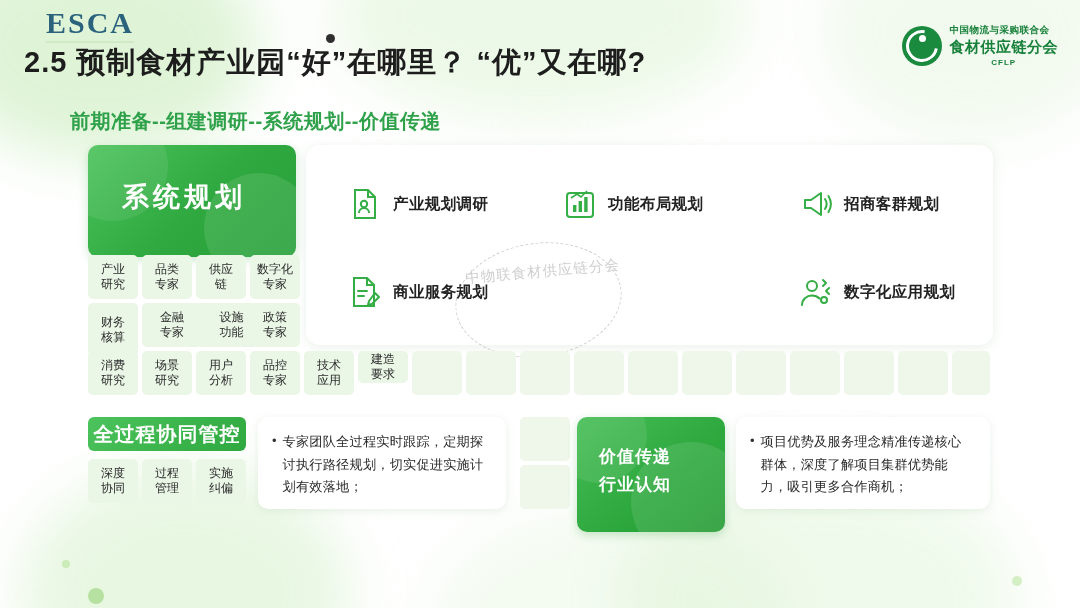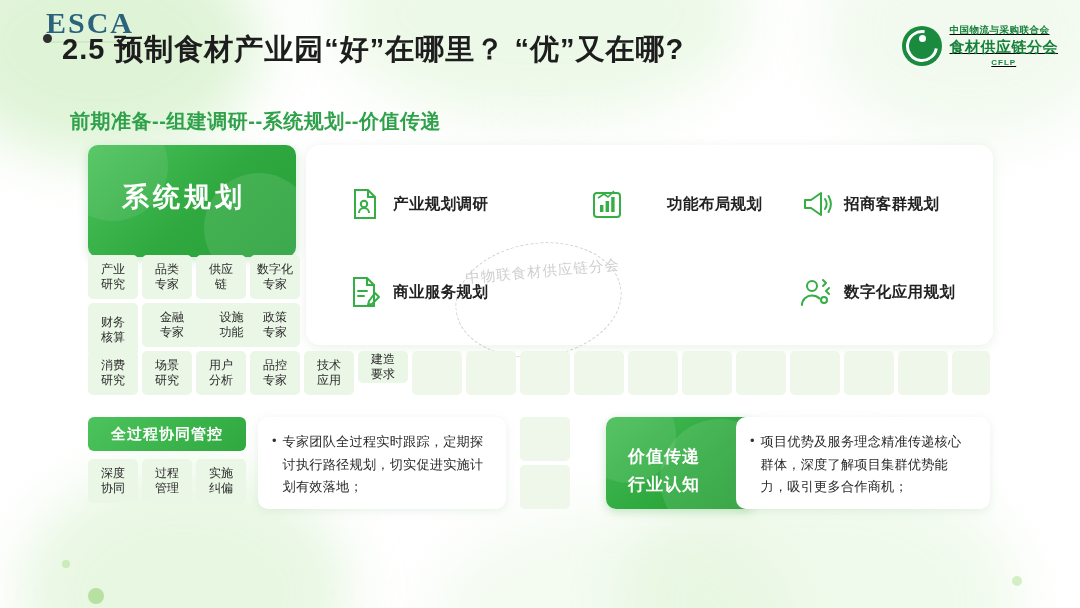--- a/index.html
+++ b/index.html
@@ -21,26 +21,26 @@
   .dot-a{left:88px;top:588px;width:16px;height:16px;background:#8ed06a;opacity:.55;}
   .dot-b{left:62px;top:560px;width:8px;height:8px;background:#b6e39a;opacity:.6;}
   .dot-c{left:1012px;top:576px;width:10px;height:10px;background:#b6e39a;opacity:.55;}
 
   
   .wm-tl{position:absolute;left:46px;top:6px;font-size:30px;font-weight:700;color:#0c4a6e;
     letter-spacing:2px;font-family:"Liberation Serif",serif;opacity:.85;}
   .wm-tl .u{border-bottom:2px solid #cfe9c4;padding-bottom:2px;}
 
   
-  .title-row{position:absolute;left:43px;top:30px;display:flex;align-items:flex-start;}
+  .title-row{position:absolute;left:24px;top:30px;display:flex;align-items:center;flex-direction:column;}
   .title-bullet{width:9px;height:9px;border-radius:50%;background:#2f2f2f;margin-right:10px;margin-top:4px;}
   .title-txt{font-size:29px;font-weight:700;color:#1d1d1d;letter-spacing:1px;white-space:nowrap;}
 
   
-  .logo{position:absolute;right:22px;top:24px;display:flex;align-items:center;text-decoration:underline;}
+  .logo{position:absolute;right:22px;top:24px;display:flex;align-items:center;}
   .logo-mark{width:40px;height:40px;border-radius:50%;background:#1a8a3f;position:relative;margin-right:8px;
     display:flex;align-items:center;justify-content:center;}
   .logo-mark .swirl{width:26px;height:26px;border-radius:50%;border:3px solid #fff;border-right-color:transparent;transform:rotate(-35deg);}
   .logo-mark .dotc{position:absolute;width:7px;height:7px;border-radius:50%;background:#fff;left:17px;top:9px;}
   .logo-txt{line-height:1.35;}
   .logo-l1{font-size:9.5px;color:#17803a;font-weight:700;letter-spacing:.5px;}
   .logo-l2{font-size:15px;color:#17803a;font-weight:700;letter-spacing:.5px;}
   .logo-l3{font-size:8px;color:#17803a;font-weight:700;letter-spacing:1px;text-align:center;margin-top:1px;}
 
   
@@ -73,21 +73,21 @@
   .wm-text{position:absolute;left:455px;top:262px;width:175px;text-align:center;font-size:14.5px;color:#cfcfcf;
     letter-spacing:1px;transform:rotate(-5deg);pointer-events:none;white-space:nowrap;}
 
   
   .tag{position:absolute;border-radius:5px;background:#eaf6e6;display:flex;align-items:center;justify-content:center;
     text-align:center;font-size:12px;color:#2b2b2b;line-height:1.25;}
   .tag.empty{background:#eef7ea;}
   .tag b{font-weight:400;}
 
   .greenbar{position:absolute;border-radius:6px;background:linear-gradient(135deg,#4cc35c,#2fa83f);
-    color:#fff;font-size:15px;font-weight:700;display:flex;align-items:center;justify-content:center;letter-spacing:1px;}
+    color:#fff;font-size:20px;font-weight:700;display:flex;align-items:center;justify-content:center;letter-spacing:1px;}
 
   
   .note{position:absolute;background:#fff;border-radius:10px;box-shadow:0 2px 10px rgba(120,170,120,.16);
     padding:14px 16px 12px 14px;box-sizing:border-box;}
   .note .row{display:flex;}
   .note .bt{color:#333;font-size:13px;margin-right:6px;line-height:1.55;}
   .note p{margin:0;font-size:13.2px;color:#2b2b2b;line-height:1.72;letter-spacing:.2px;}
 
   .value-card{position:absolute;border-radius:10px;overflow:hidden;
     background:linear-gradient(140deg,#46bd56 0%,#2da83d 60%,#249c34 100%);
@@ -145,21 +145,21 @@
         <svg viewBox="0 0 34 34" width="34" height="34">
             <path d="M7 3h13l7 7v21H7z" fill="none" stroke="#35ae45" stroke-width="2"></path>
             <path d="M20 3v7h7" fill="none" stroke="#35ae45" stroke-width="2"></path>
             <circle cx="16" cy="17" r="3.2" fill="none" stroke="#35ae45" stroke-width="2"></circle>
             <path d="M11 26c0-3 2.3-5 5-5s5 2 5 5" fill="none" stroke="#35ae45" stroke-width="2"></path>
           </svg>
       </span>
       <span class="lbl">产业规划调研</span>
     </div>
 
-    <div class="feat" style="left:284px;top:42px;gap:32px;">
+    <div class="feat" style="left:257px;top:42px;">
       <span class="ico">
         <svg viewBox="0 0 34 34" width="34" height="34">
             <rect x="4" y="6" width="26" height="24" rx="3" fill="none" stroke="#35ae45" stroke-width="2"></rect>
             <rect x="10" y="18" width="3.4" height="7" fill="#35ae45"></rect>
             <rect x="15.6" y="14" width="3.4" height="11" fill="#35ae45"></rect>
             <rect x="21.2" y="10" width="3.4" height="15" fill="#35ae45"></rect>
             <path d="M8 11l6-4 4 3 6-6" fill="none" stroke="#35ae45" stroke-width="1.6"></path>
           </svg>
       </span>
       <span class="lbl">功能布局规划</span>
@@ -280,21 +280,21 @@
 <div class="tag empty" style="left:520px;top:417px;width:50px;height:44px;"></div>
 <div class="tag empty" style="left:520px;top:465px;width:50px;height:44px;"></div>
 
 <div class="note" style="left:258px;top:417px;width:248px;height:92px;">
   <div class="row">
     <div class="bt">•</div>
     <p>专家团队全过程实时跟踪，定期探讨执行路径规划，切实促进实施计划有效落地；</p>
   </div>
 </div>
 
-<div class="value-card" style="left:606px;top:417px;width:148px;height:92px;">
+<div class="value-card" style="left:577px;top:417px;width:148px;height:115px;">
   <div class="c1"></div>
     <div class="c2"></div>
   <span>价值传递<br>行业认知</span>
 </div>
 
 <div class="note" style="left:736px;top:417px;width:254px;height:92px;">
   <div class="row">
     <div class="bt">•</div>
     <p>项目优势及服务理念精准传递核心群体，深度了解项目集群优势能力，吸引更多合作商机；</p>
   </div>

